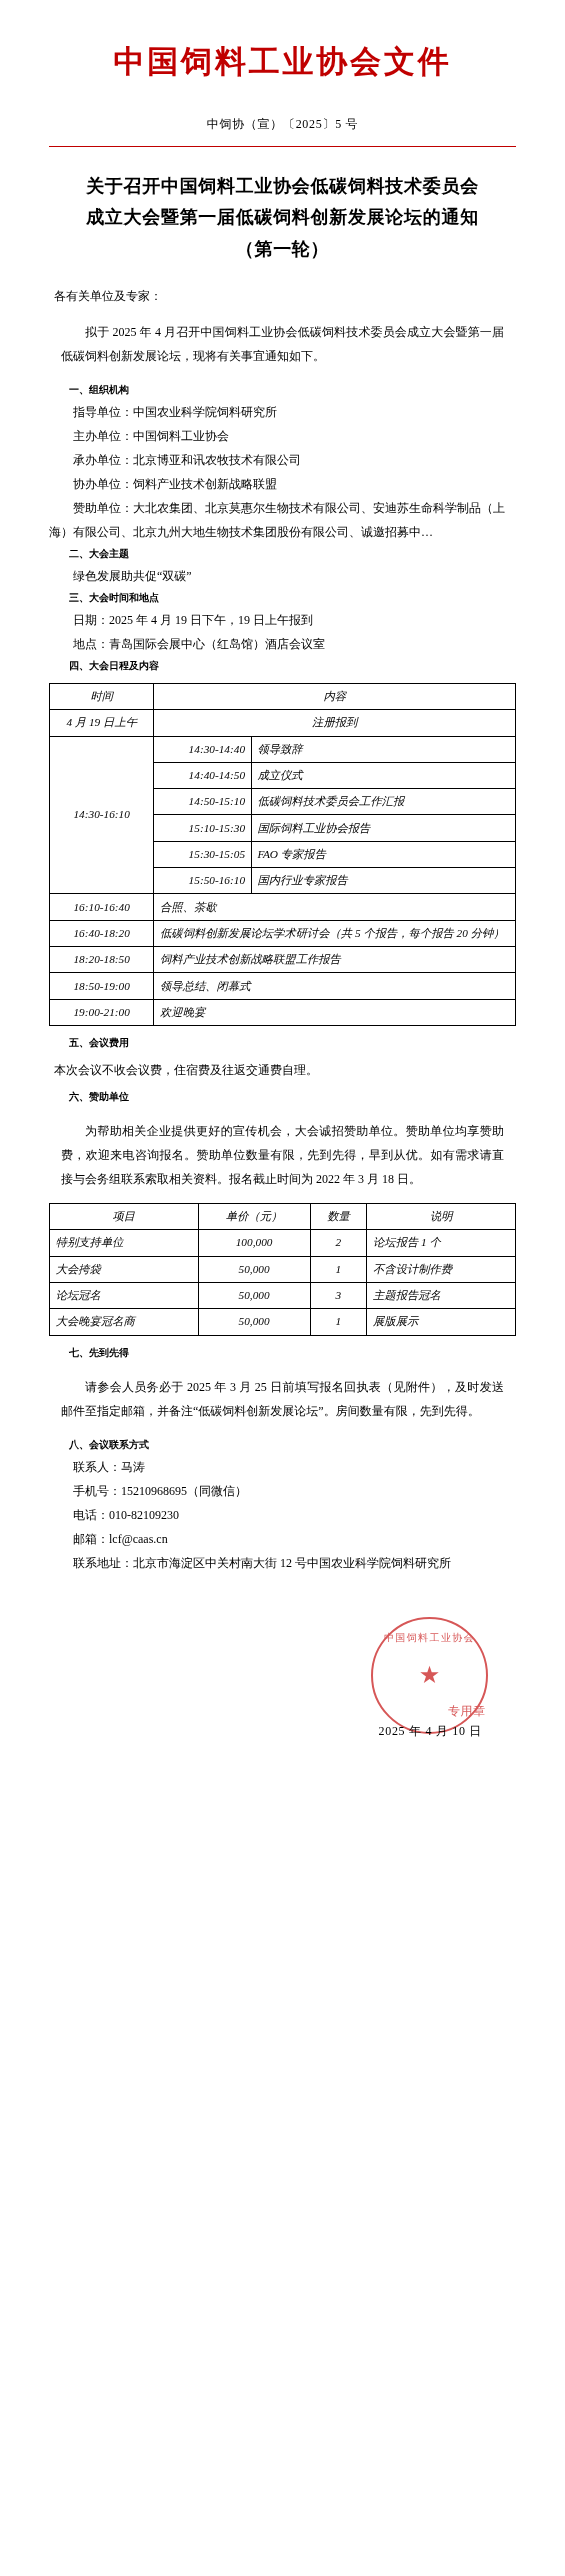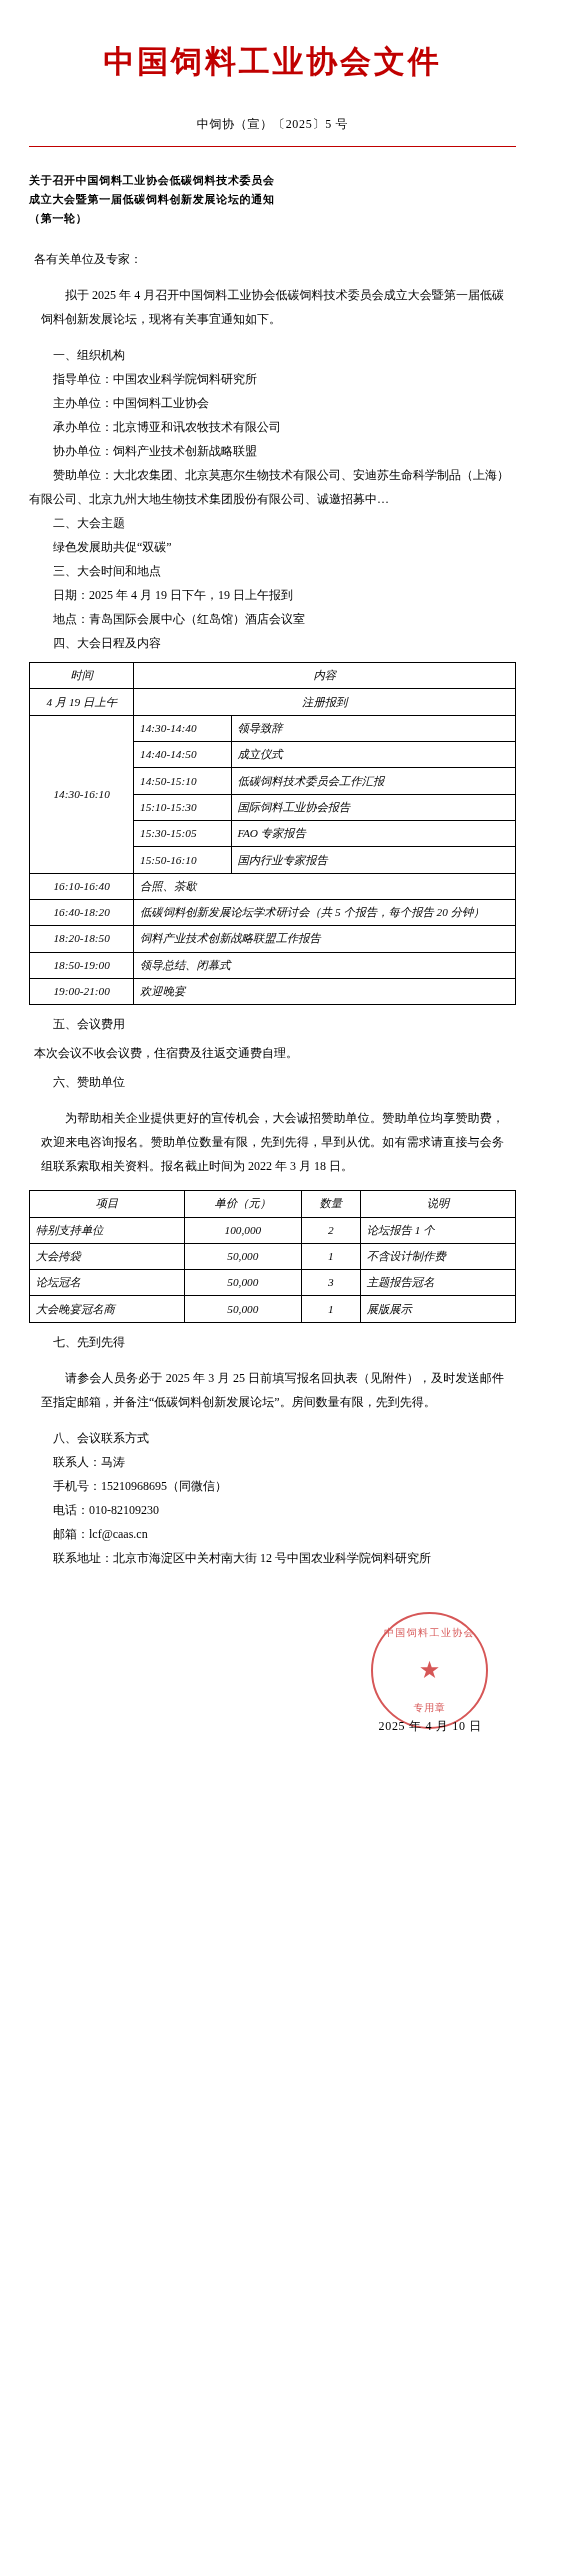--- a/index.html
+++ b/index.html
@@ -10,21 +10,21 @@
   body {
     width: 565px;
     font-family: "Liberation Serif", serif;
     color: #000;
   }
   .page {
     position: relative;
     width: 565px;
     min-height: 2576px;
     box-sizing: border-box;
-    padding: 28px 49px 42px 29px;
+    padding: 28px 49px 42px 49px;
     background: #ffffff;
   }
   
   .doc-header {
     text-align: center;
     padding-top: 14px;
   }
   .doc-title {
     color: #c00000;
     font-family: "Liberation Serif", serif;
@@ -40,23 +40,24 @@
     letter-spacing: 0.7px;
   }
   .red-rule {
     border: none;
     border-top: 1.4px solid #c00000;
     margin: 12.7px 0 0 0;
     height: 0;
   }
   
   .subject {
+    text-align: center;
     font-family: "Liberation Serif", serif;
     font-weight: bold;
-    font-size: 11px;
+    font-size: 18px;
     line-height: 1.75;
     margin-top: 24px;
     letter-spacing: 0.7px;
   }
   .subject div { display: block; }
   
   .body-text {
     font-size: 12px;
     line-height: 2.0;
     margin-top: 18.4px;
@@ -70,23 +71,23 @@
   }
   p.noindent {
     margin: 5px;
     text-indent: 0;
     font-size: 12px;
     line-height: 2.0;
   }
   p.section {
     margin: 0;
     text-indent: 2em;
-    font-size: 12px;
-    line-height: 2.0;
-    font-weight: normal;
+    font-size: 10px;
+    line-height: 2.0;
+    font-weight: bold;
   }
   p.item {
     margin: 0;
     text-indent: 2em;
     font-size: 12px;
     line-height: 2.0;
   }
   
   table.schedule, table.fees {
     border-collapse: collapse;
@@ -100,21 +101,21 @@
     line-height: 1.5;
     vertical-align: middle;
     font-style: italic;
   }
   table.schedule td.time {
     text-align: center;
     white-space: nowrap;
     width: 92px;
   }
   table.schedule td.time2 {
-    text-align: left;
+    text-align: right;
     white-space: nowrap;
     width: 85px;
   }
   table.schedule td.content {
     text-align: left;
   }
   table.schedule td.center {
     text-align: center;
   }
   table.fees th {
@@ -155,22 +156,22 @@
     top: 12.7px;
     text-align: center;
     font-size: 10px;
     letter-spacing: 1.4px;
   }
   .seal .seal-bottom {
     position: absolute;
     left: 0;
     right: 0;
     bottom: 11.3px;
-    text-align: center;
-    font-size: 10px;
+    text-align: right;
+    font-size: 12px;
     letter-spacing: 0.7px;
   }
   .sign-date {
     position: absolute;
     right: 34px;
     top: 106px;
     font-size: 12px;
     letter-spacing: 0.7px;
   }
 </style>

